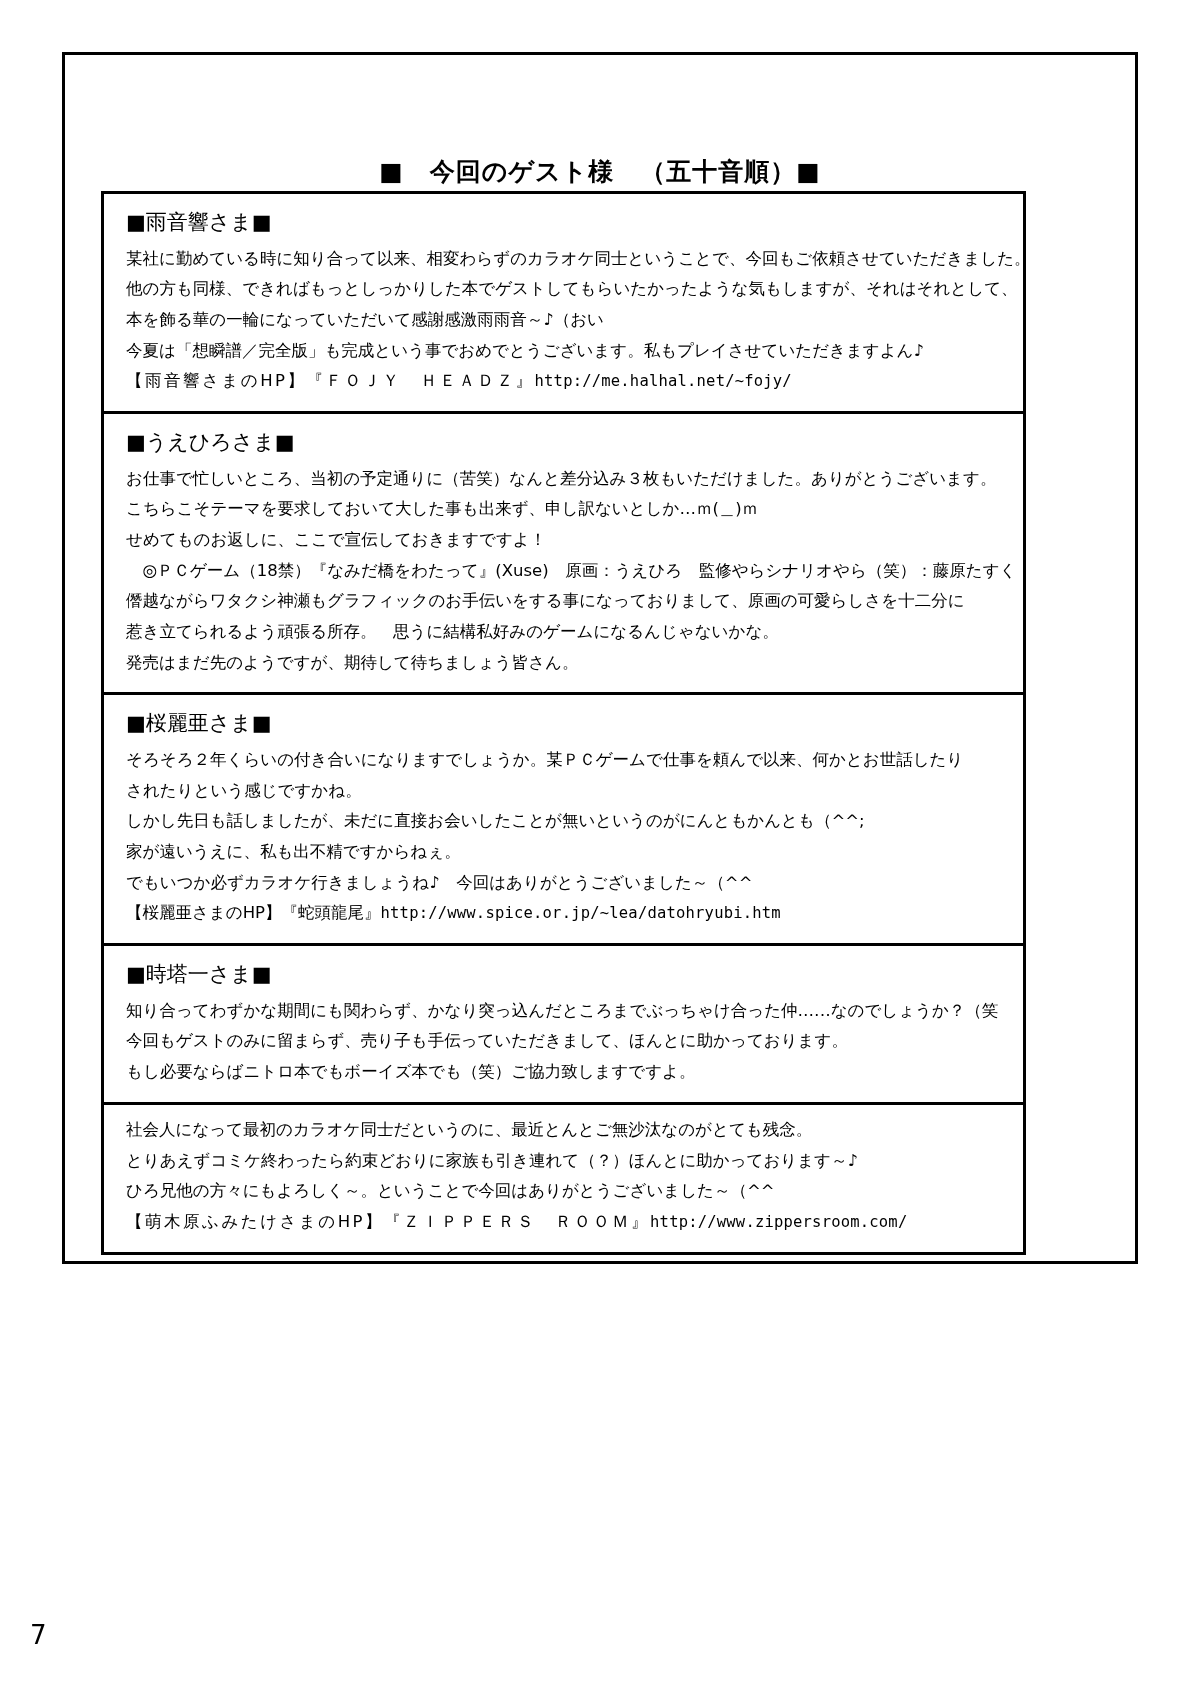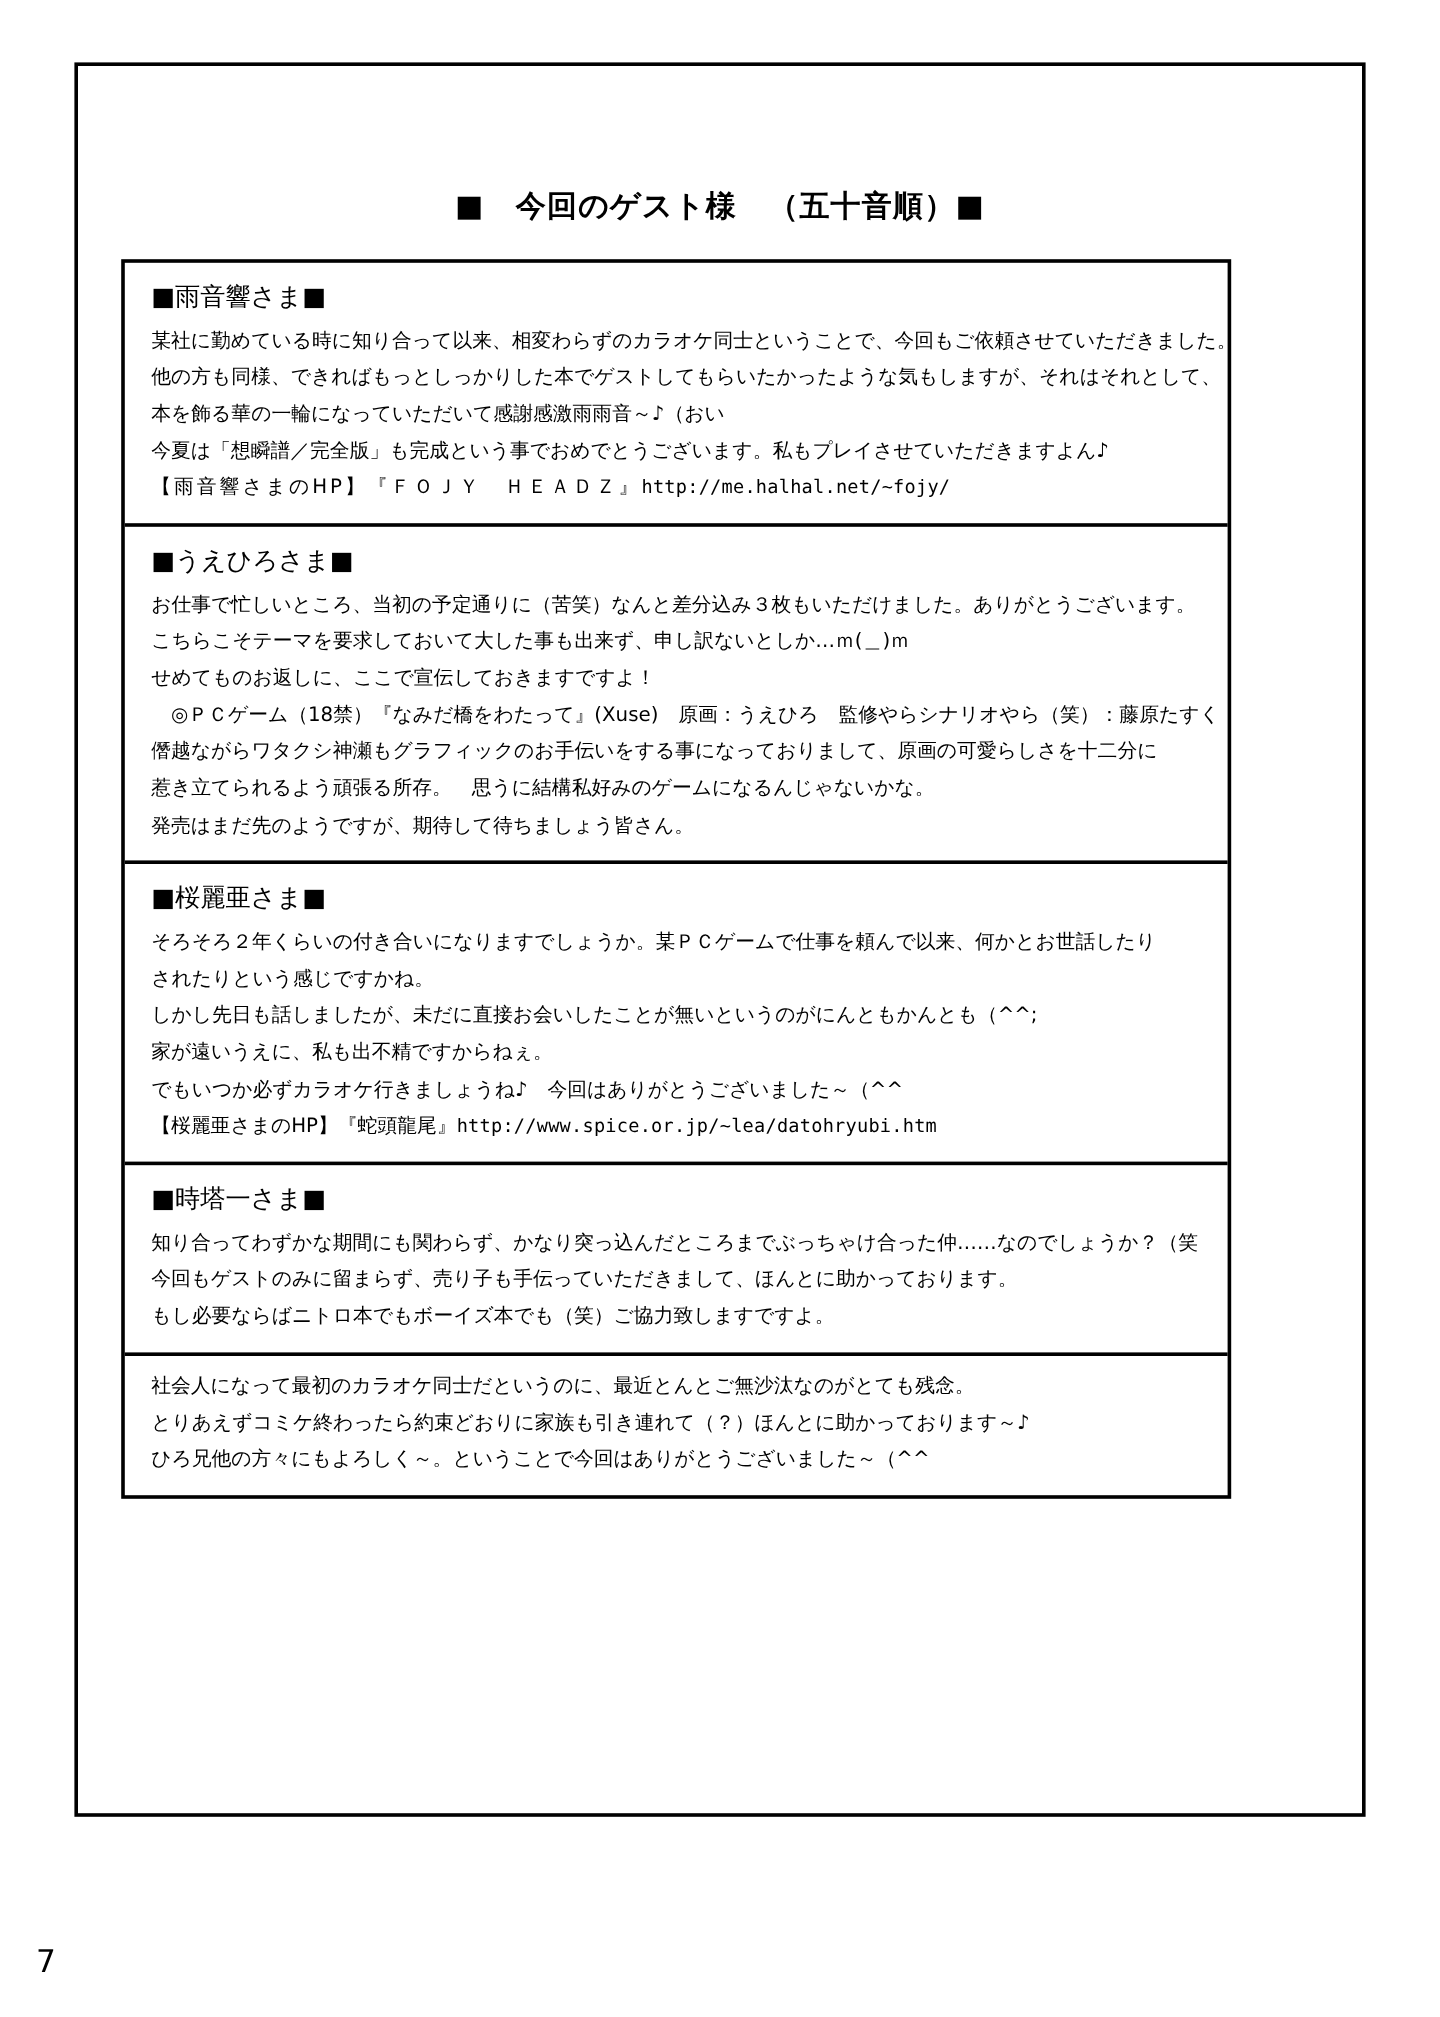--- a/index.html
+++ b/index.html
@@ -14,21 +14,21 @@
     font-family: "DejaVu Sans", "Liberation Sans", sans-serif;
     overflow: hidden;
   }
 
   
   #page-frame {
     position: absolute;
     left: 62px;
     top: 52px;
     width: 1076px;
-    height: 1462px;
+    height: 1212px;
     border: 3px solid #000000;
     box-sizing: border-box;
     background: #ffffff;
   }
 
   
   #page-heading {
     position: absolute;
     left: 0;
     top: 100px;
@@ -38,21 +38,21 @@
     font-weight: bold;
     letter-spacing: 1px;
     color: #000;
     white-space: pre;
   }
 
   
   #guest-table {
     position: absolute;
     left: 36px;
-    top: 161px;
+    top: 136px;
     width: 925px;
     border: 3px solid #000;
     box-sizing: border-box;
     background: #fff;
   }
 
   .guest-block {
     border-bottom: 3px solid #000;
     padding: 10px 22px 14px 22px;
     box-sizing: border-box;
@@ -152,19 +152,20 @@
         <span class="ln">今回もゲストのみに留まらず、売り子も手伝っていただきまして、ほんとに助かっております。</span>
         <span class="ln">もし必要ならばニトロ本でもボーイズ本でも（笑）ご協力致しますですよ。</span>
       </div>
     </div>
 
     <div class="guest-block">
       <div class="guest-lines">
         <span class="ln">社会人になって最初のカラオケ同士だというのに、最近とんとご無沙汰なのがとても残念。</span>
         <span class="ln">とりあえずコミケ終わったら約束どおりに家族も引き連れて（？）ほんとに助かっております～♪</span>
         <span class="ln">ひろ兄他の方々にもよろしく～。ということで今回はありがとうございました～（^^</span>
+        <span class="ln"><span class="spaced">【萌木原ふみたけさまのHP】『ＺＩＰＰＥＲＳ　ＲＯＯＭ』</span><span class="url">http://www.zippersroom.com/</span></span>
       </div>
     </div>
 
   </div>
 </div>
 
 <div id="page-number">7</div>
 
 </body></html>

